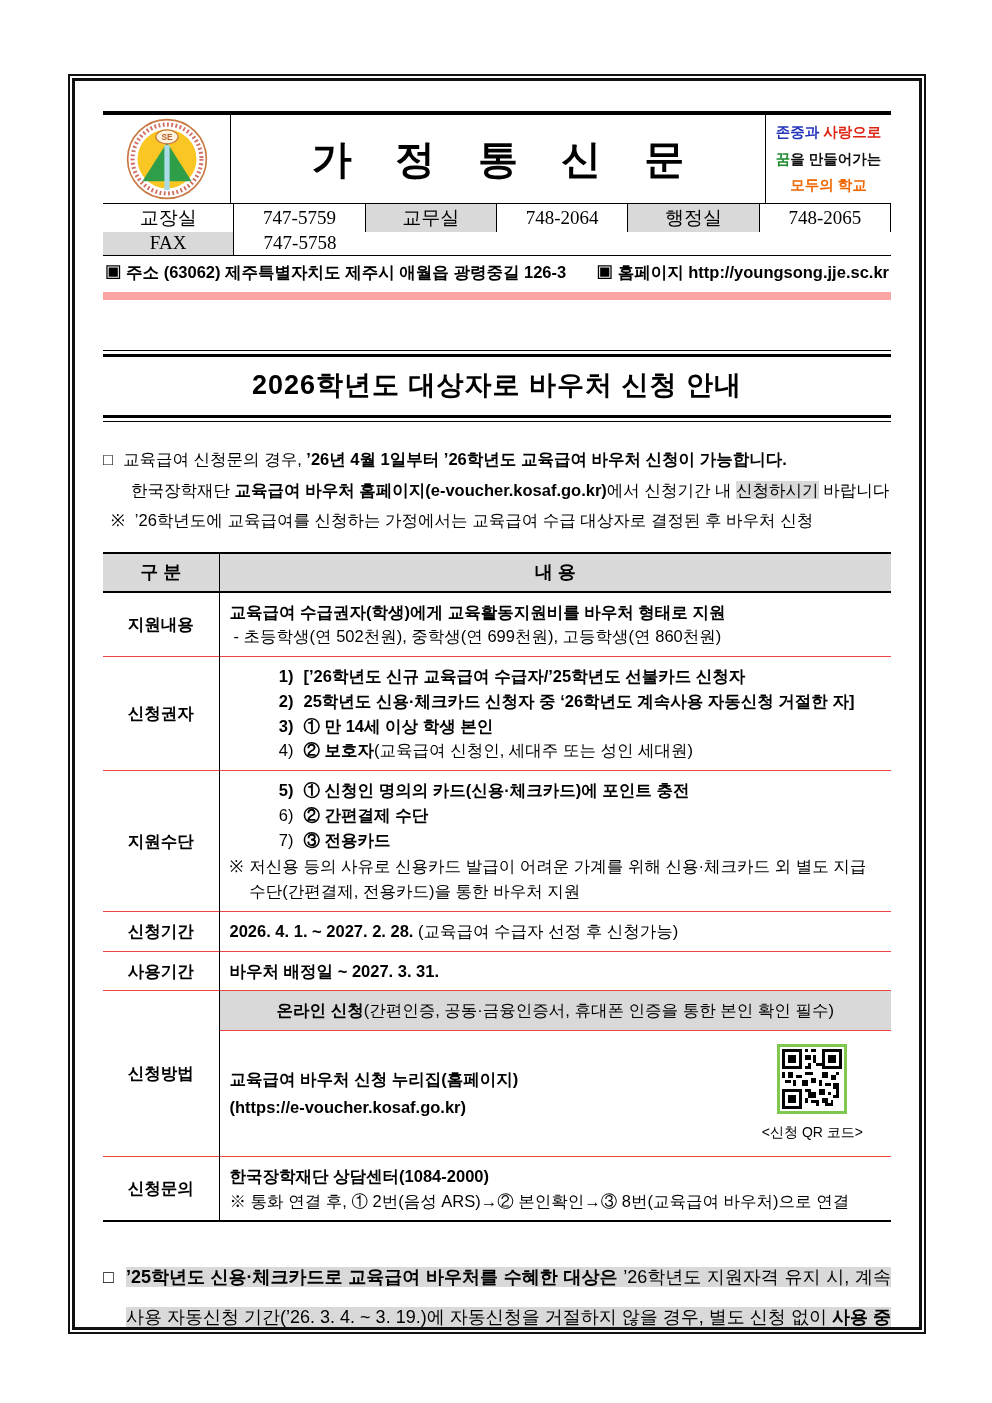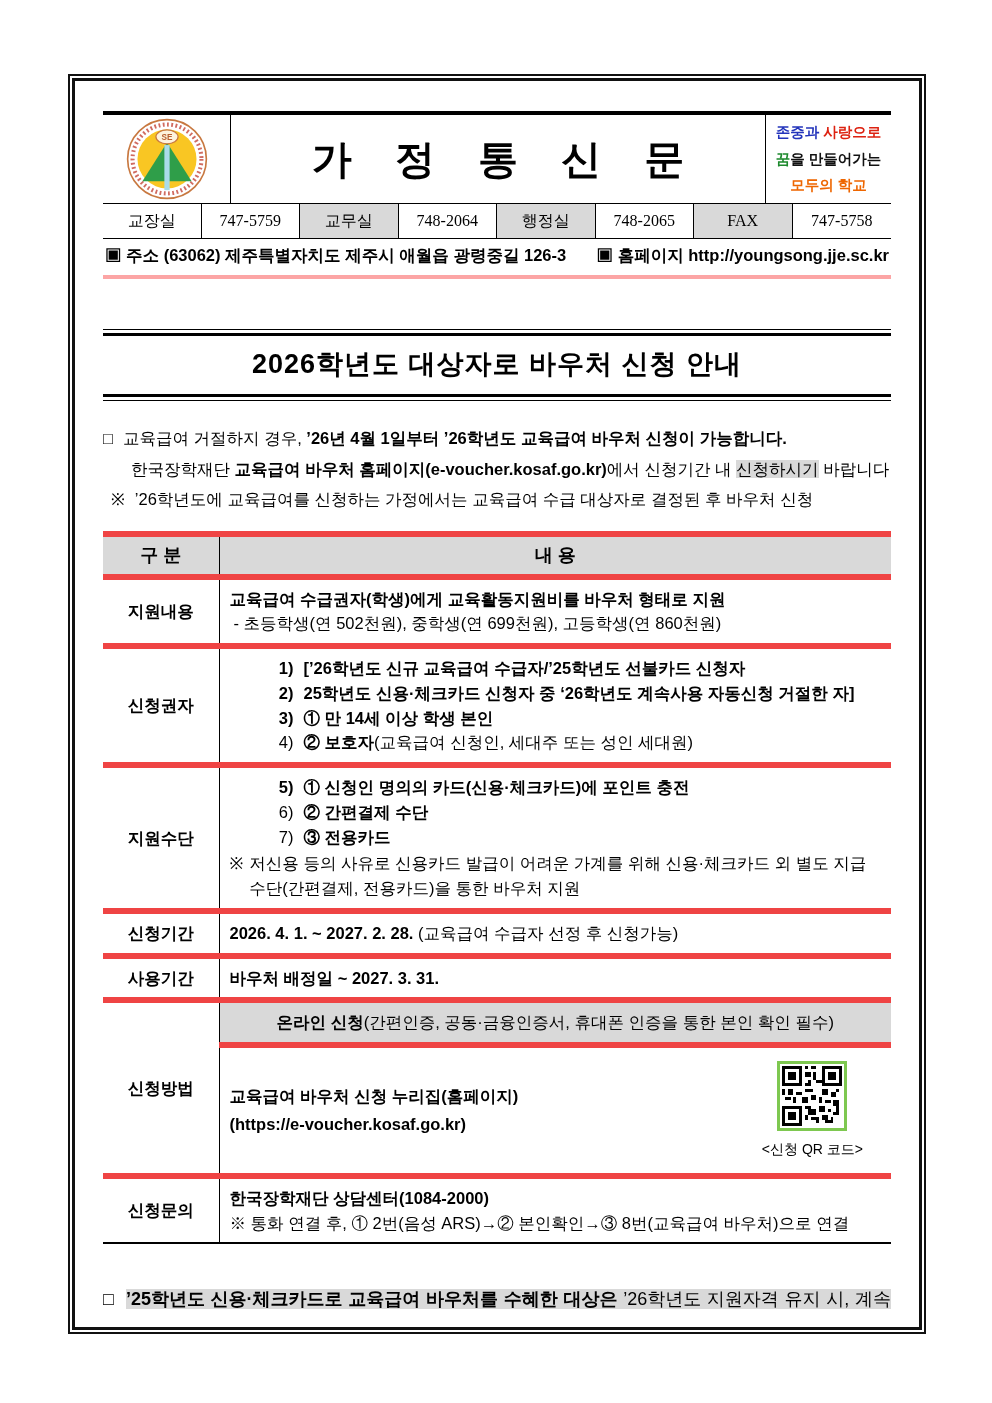--- a/index.html
+++ b/index.html
@@ -20,48 +20,48 @@
 
   
   .hdr { border-top:4px solid #000;text-align:right; }
   .hdr-row1 { display:grid; grid-template-columns:128px 1fr 126px; height:88px; }
   .cell-logo { border-right:1px solid #000; display:flex; align-items:center; justify-content:center; }
   .cell-logo svg { width:82px; height:82px; }
   .cell-title { display:flex; align-items:center; justify-content:center;
     font-size:40px; font-weight:bold; letter-spacing:16px; padding-left:16px; }
   .cell-motto { border-left:1px solid #000; display:flex; flex-direction:column;
     justify-content:center; align-items:center; font-size:14.5px; font-weight:bold; line-height:1.85; }
-  .hdr-row2 { display:grid; grid-template-columns:repeat(8,1fr);
-    border-top:1px solid #000; border-bottom:1px solid #000; height:36px;
-    font-size:16px; font-family:"Liberation Serif", serif; }
+  .hdr-row2 { display:grid; grid-template-columns:repeat(6,1fr);
+    border-top:1px solid #000; border-bottom:1px solid #000; height:53px;
+    font-size:19px; font-family:"Liberation Serif", serif; }
   .hdr-row2 > div { display:flex; align-items:center; justify-content:center; border-right:1px solid #000; }
   .hdr-row2 > div:last-child { border-right:none; }
   .gray { background:#d9d9d9; }
   .hdr-addr { display:flex; justify-content:space-between; align-items:center;
-    padding:6px 2px 8px 2px; font-weight:bold; font-size:16.5px; border-bottom:4px solid #fca5a5; }
+    padding:6px 2px 8px 2px; font-weight:bold; font-size:16.5px; border-bottom:8px solid #fca5a5; }
 
   
   .notice-title-wrap { margin-top:50px; border-top:1.5px solid #000; border-bottom:1.5px solid #000; padding:3px 0; }
   .notice-title { border-top:3.5px solid #000; border-bottom:3.5px solid #000;
     text-align:center; font-size:27px; font-weight:bold; padding:10px 0 12px; letter-spacing:1px; }
 
   
   .intro { margin-top:22px; font-size:16.5px; line-height:1.85; text-align:justify; }
   .intro .flexline { display:flex; gap:10px; }
   .cb { flex:none; }
   .indent1 { padding-left:28px; }
   .indent2 { padding-left:44px; }
   .l3 { padding-left:8px; }
   .hl { background:#d9d9d9; }
   b, .b { font-weight:bold; }
 
   
   table.main { width:100%; border-collapse:collapse; margin-top:16px;
     border-top:2.5px solid #000; border-bottom:2.5px solid #000; font-size:16.5px; }
-  table.main td { border-top:6px solid #ef4444; vertical-align:middle; padding:7px 10px; line-height:1.5; }
+  table.main td { border-top:1px solid #ef4444; vertical-align:middle; padding:7px 10px; line-height:1.5; }
   tr.thead td { background:#d9d9d9; border-bottom:2px solid #000; text-align:center;
     font-weight:bold; font-size:18px; padding:5px; }
   td.lbl { width:116px; text-align:center; font-weight:bold; border-right:1.5px solid #000; padding:4px 2px; }
   .nlist { padding-left:34px; }
   .nlist .item { display:flex; }
   .nlist .num { flex:none; width:30px; text-align:right; margin-right:10px; }
   .noteline { display:flex; gap:6px; margin-top:2px; }
   .noteline .mk { flex:none; }
   td.online-cell { background:#d9d9d9; text-align:center; padding:6px 4px; }
   .method-flex { display:flex; justify-content:space-between; align-items:center; padding:6px 0; }
@@ -116,21 +116,21 @@
     </div>
   </div>
 
   <div class="notice-title-wrap">
     <div class="notice-title">2026학년도 대상자로 바우처 신청 안내</div>
   </div>
 
   <div class="intro">
     <div class="flexline">
       <span class="cb">□</span>
-      <div><span>교육급여 거절하지 경우, </span><b>’26년 4월 1일부터 ’26학년도 교육급여 바우처 신청이 가능합니다.</b></div>
+      <div><span>교육급여 신청문의 경우, </span><b>’26년 4월 1일부터 ’26학년도 교육급여 바우처 신청이 가능합니다.</b></div>
     </div>
     <div class="indent1"><span>한국장학재단 </span><b>교육급여 바우처 홈페이지(e-voucher.kosaf.go.kr)</b><span>에서 신청기간 내 </span><span class="hl">신청하시기</span><span> 바랍니다</span></div>
     <div class="flexline l3">
       <span class="cb">※</span>
       <div>’26학년도에 교육급여를 신청하는 가정에서는 교육급여 수급 대상자로 결정된 후 바우처 신청</div>
     </div>
   </div>
 
   <table class="main">
     <tbody>

